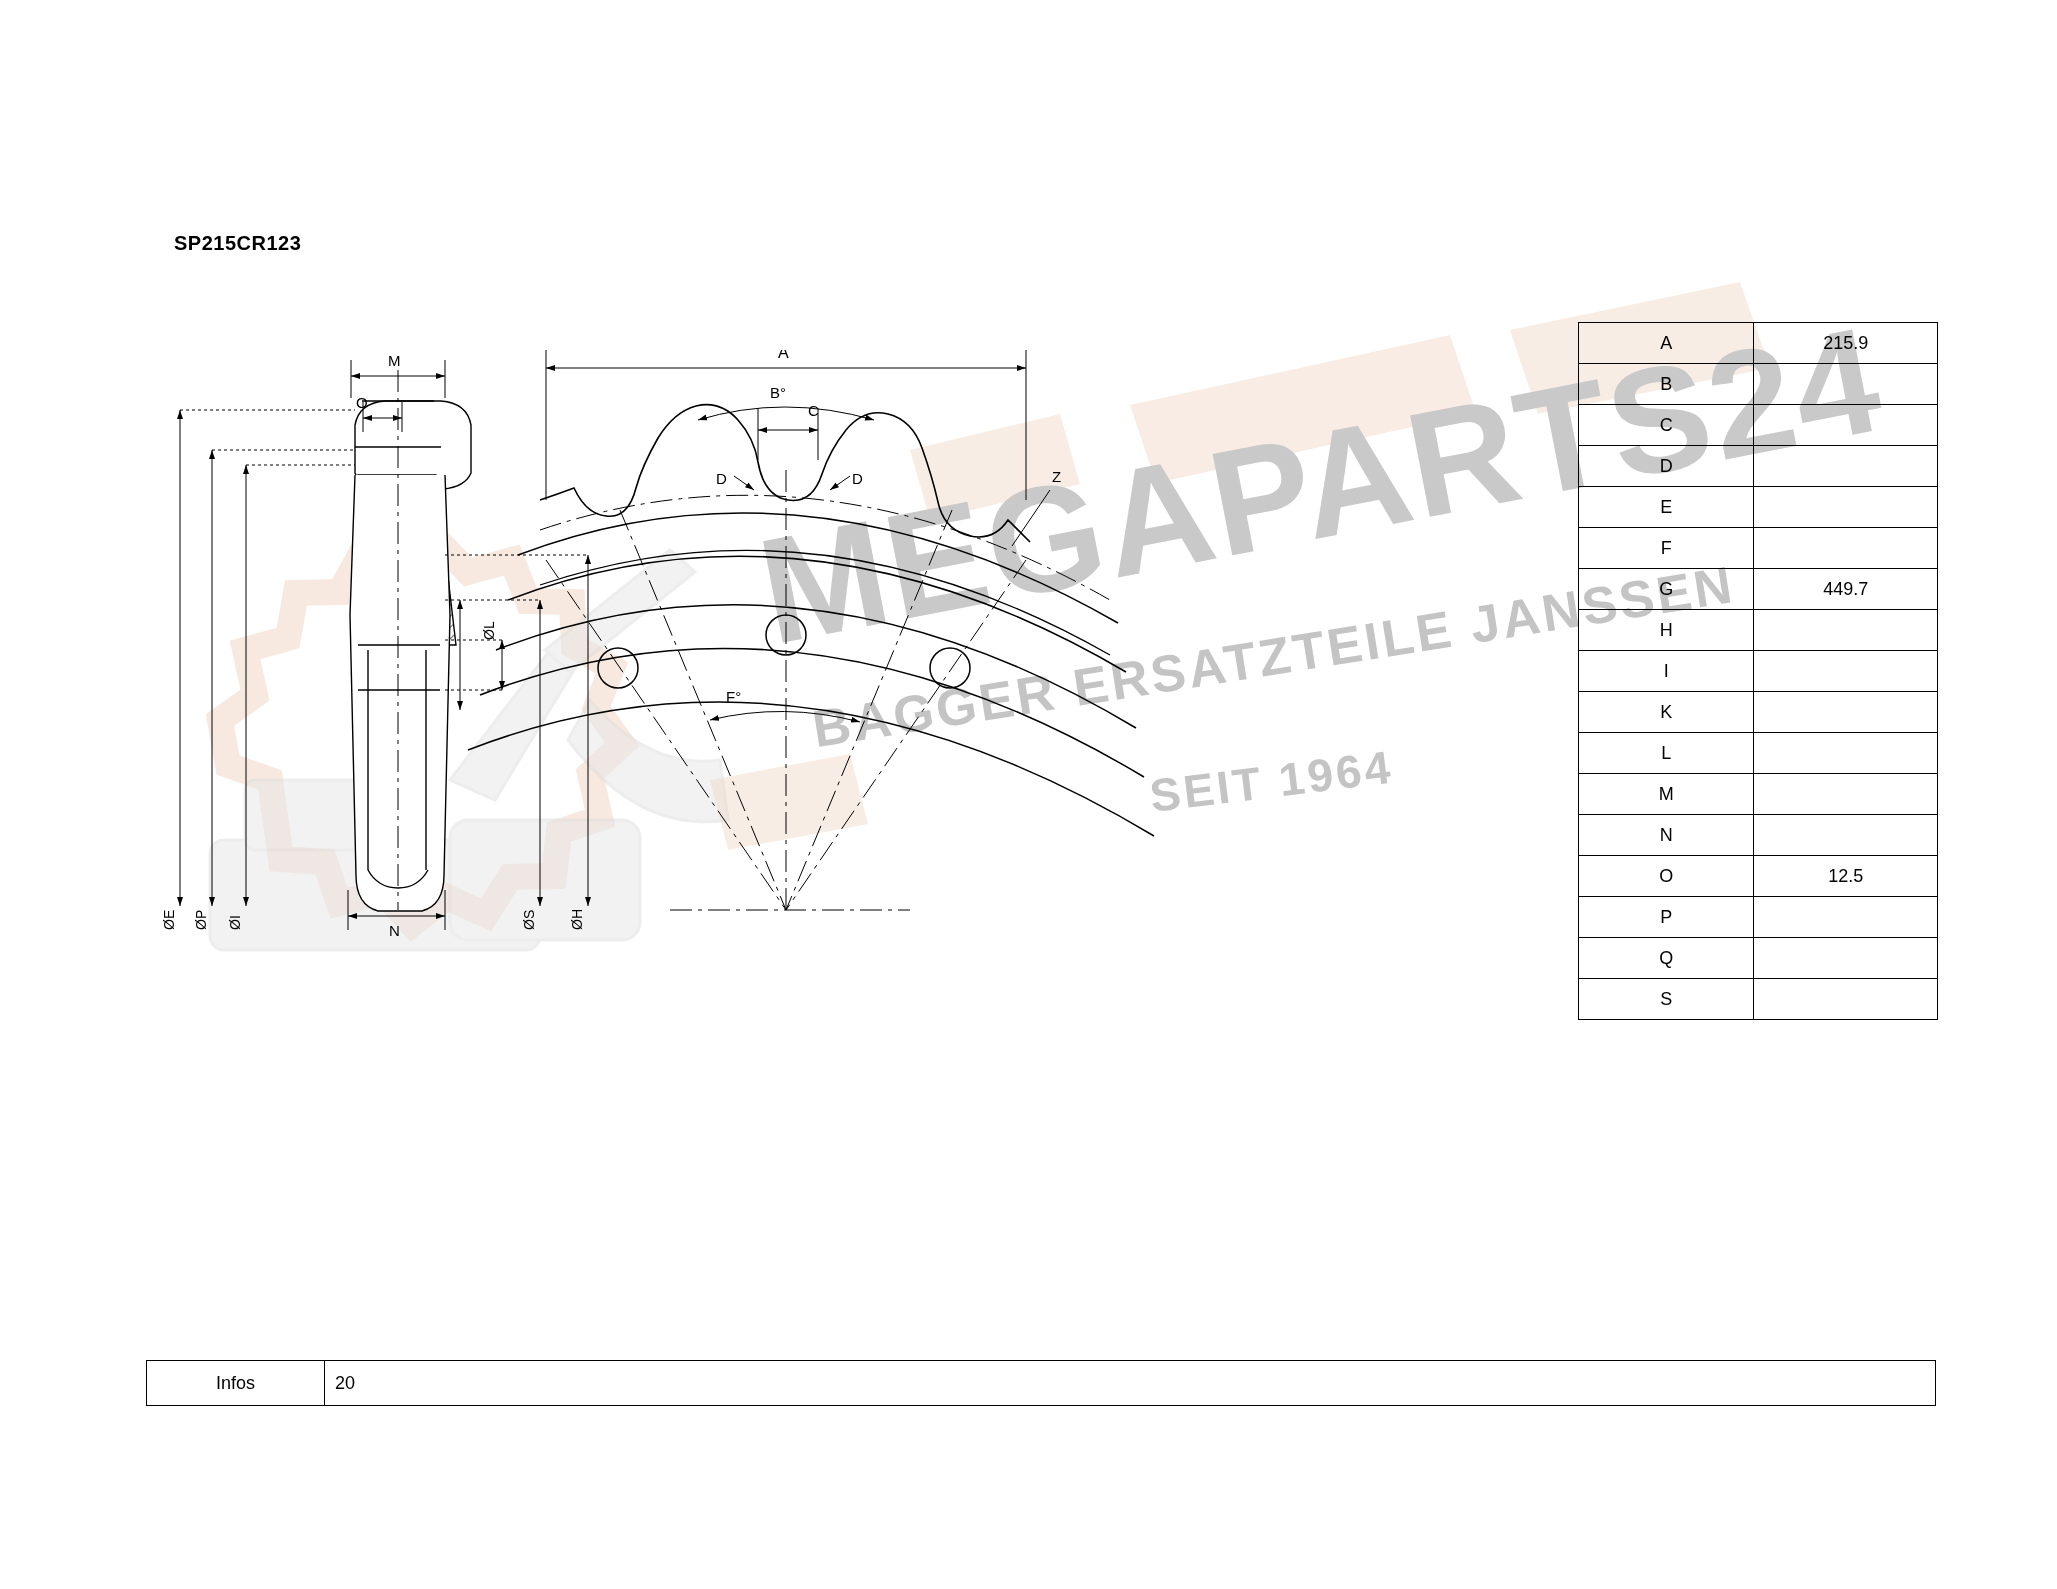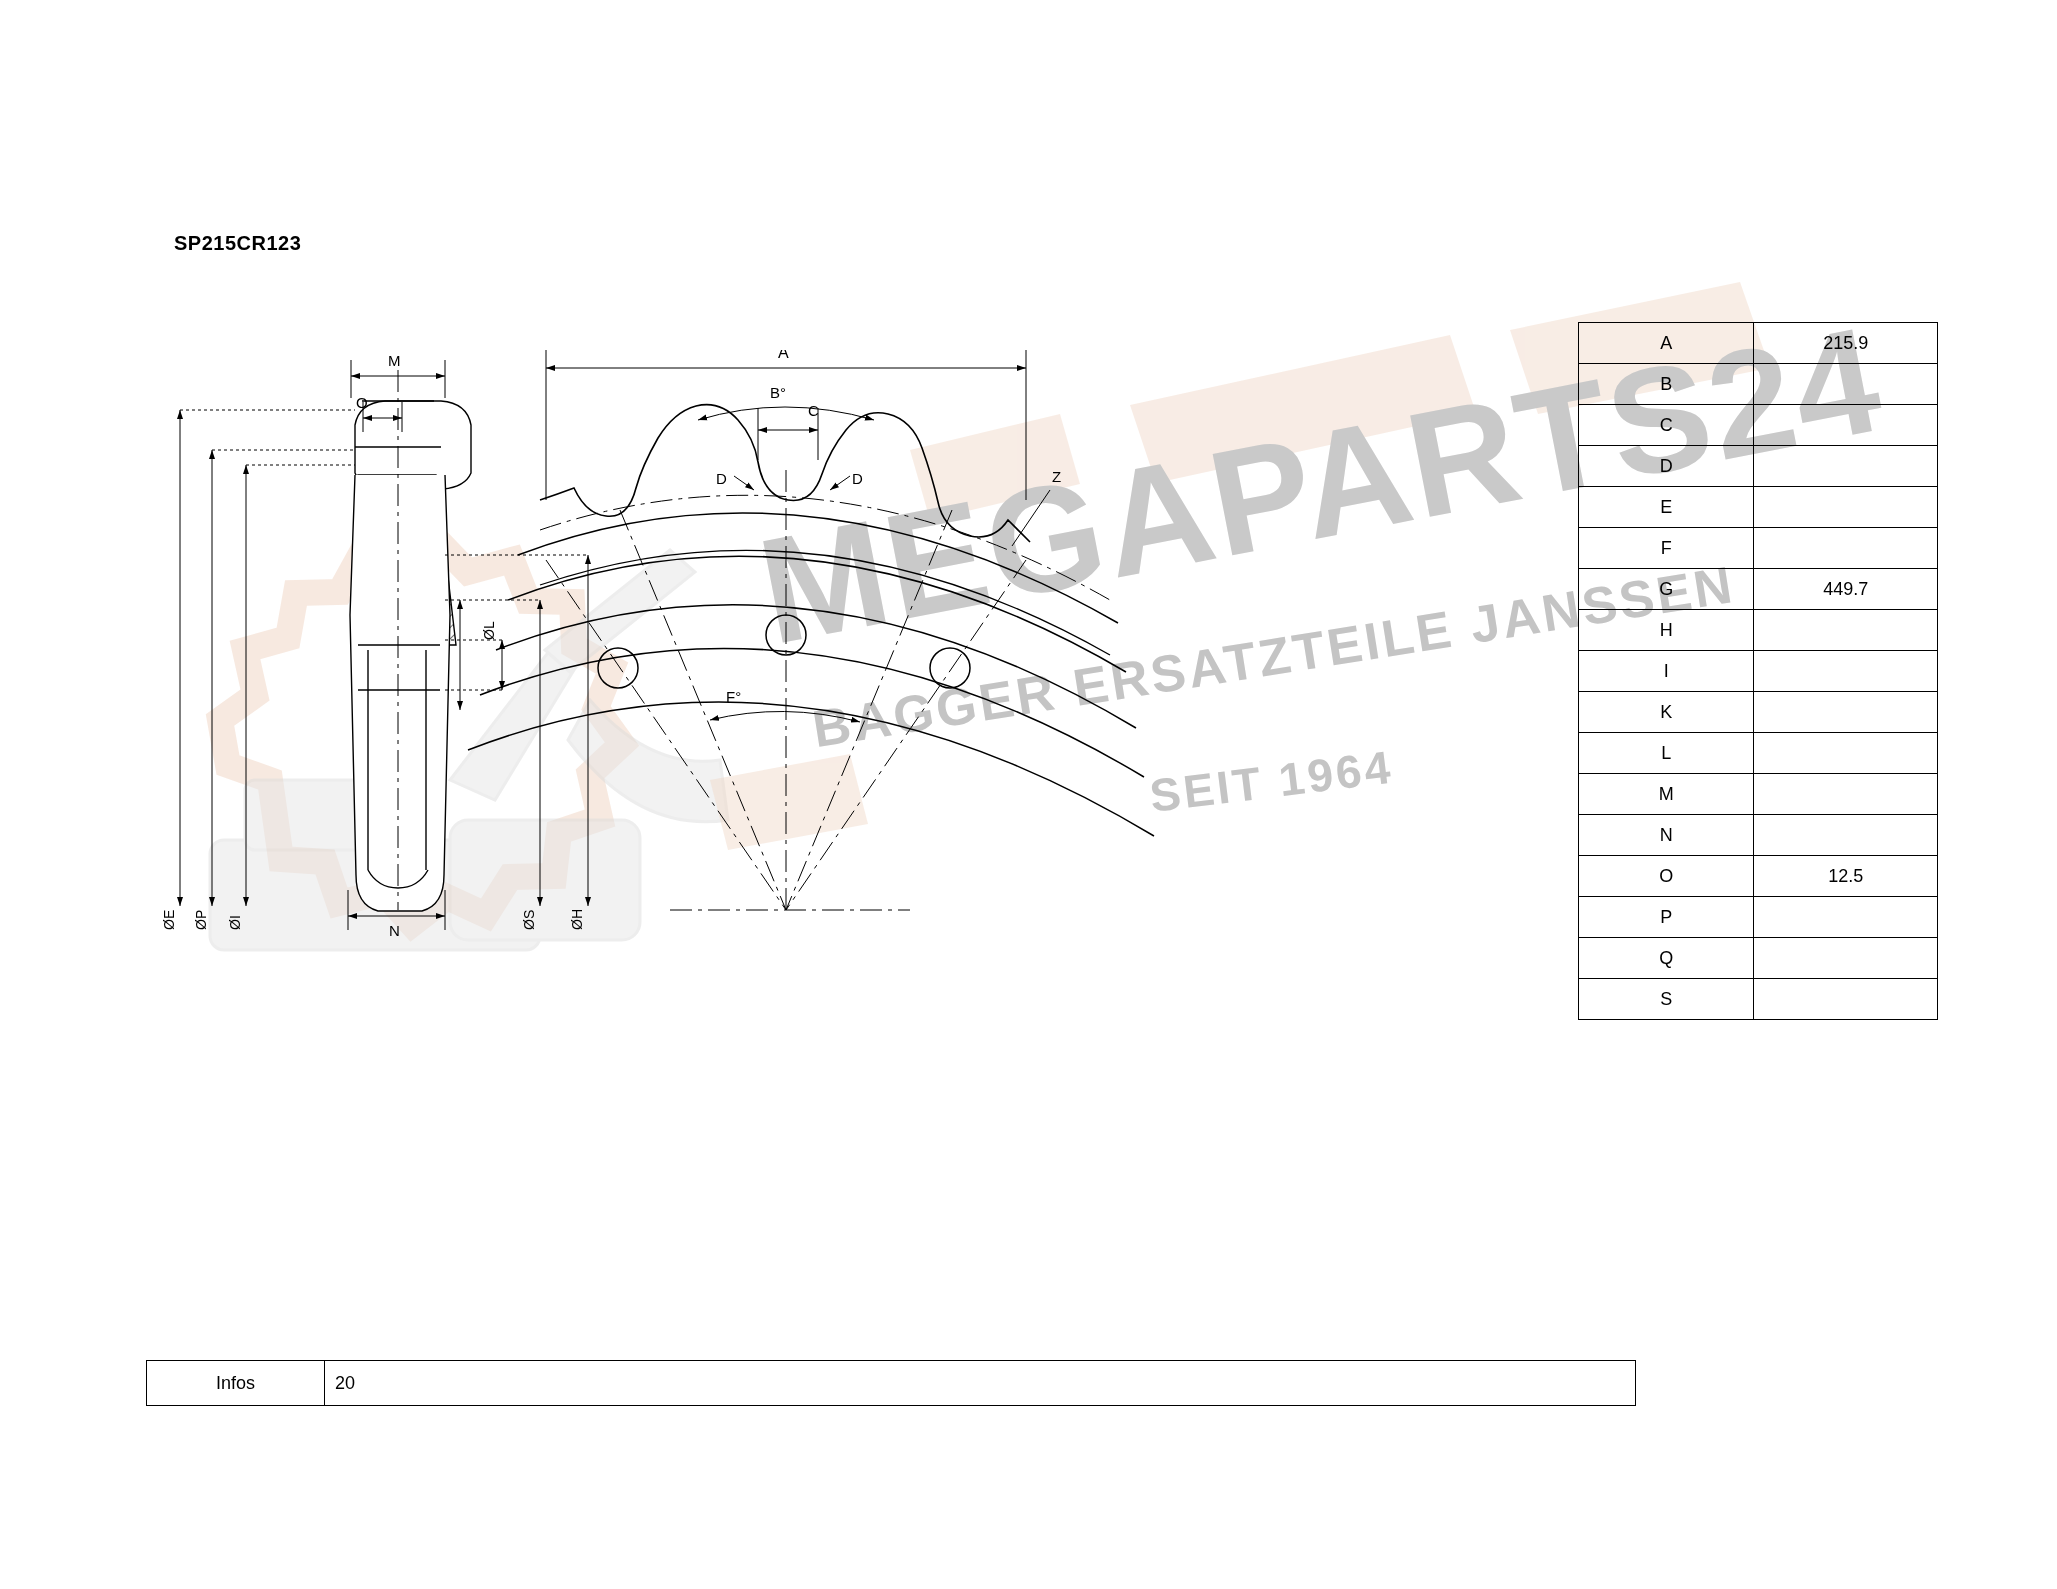--- a/index.html
+++ b/index.html
@@ -67,21 +67,21 @@
     padding: 0;
   }
   #dim-table td.label-cell { width: 175px; }
   #dim-table td.value-cell { width: 183px; margin-top: 8px; }
 
   
   #infos-table {
     position: absolute;
     left: 146px;
     top: 1360px;
-    width: 1490px;
+    width: 1790px;
     border-collapse: collapse;
     z-index: 3;
     padding-left: 23px;
   }
   #infos-table td {
     border: 1px solid #000000;
     height: 42px;
     font-size: 18px;
     color: #000000;
   }

